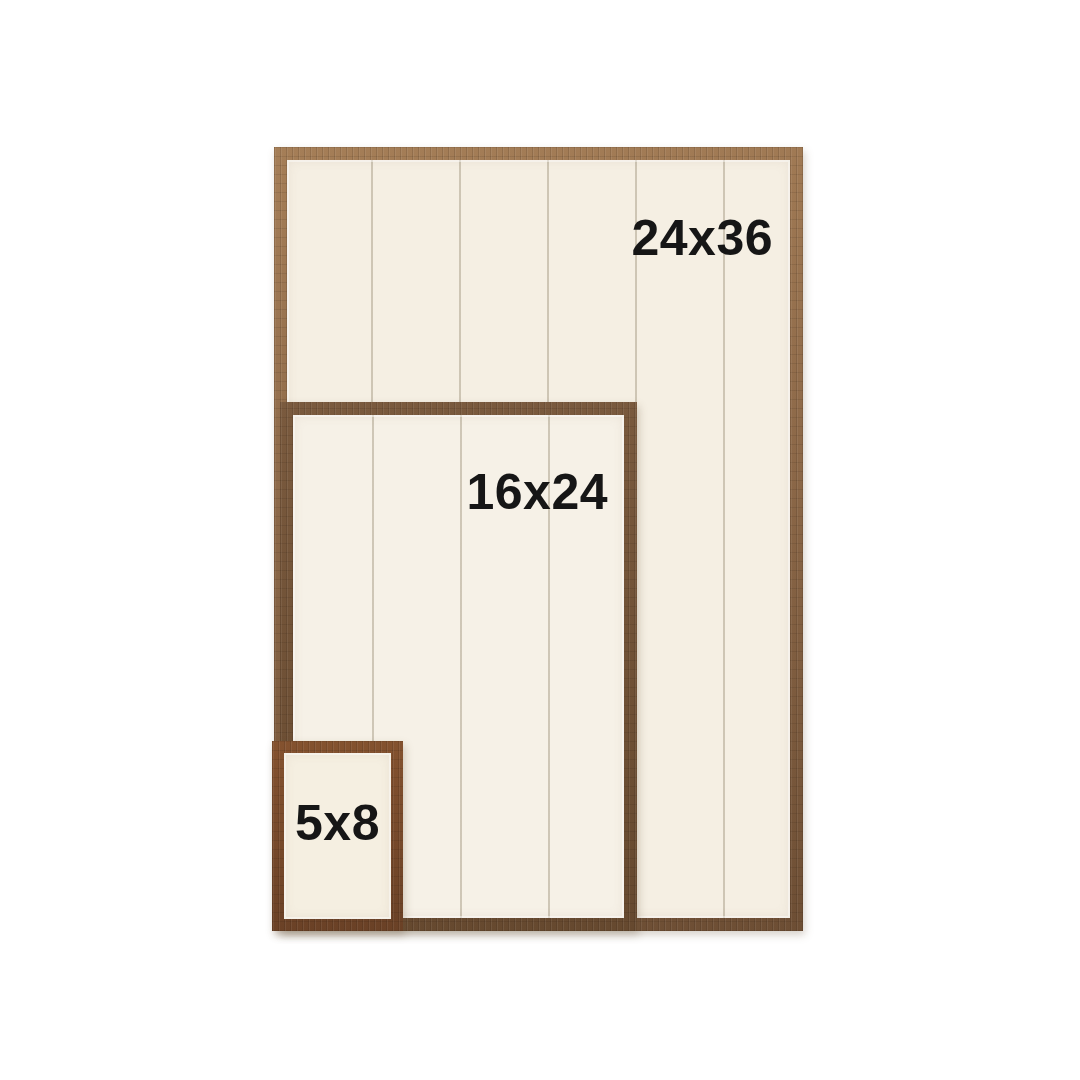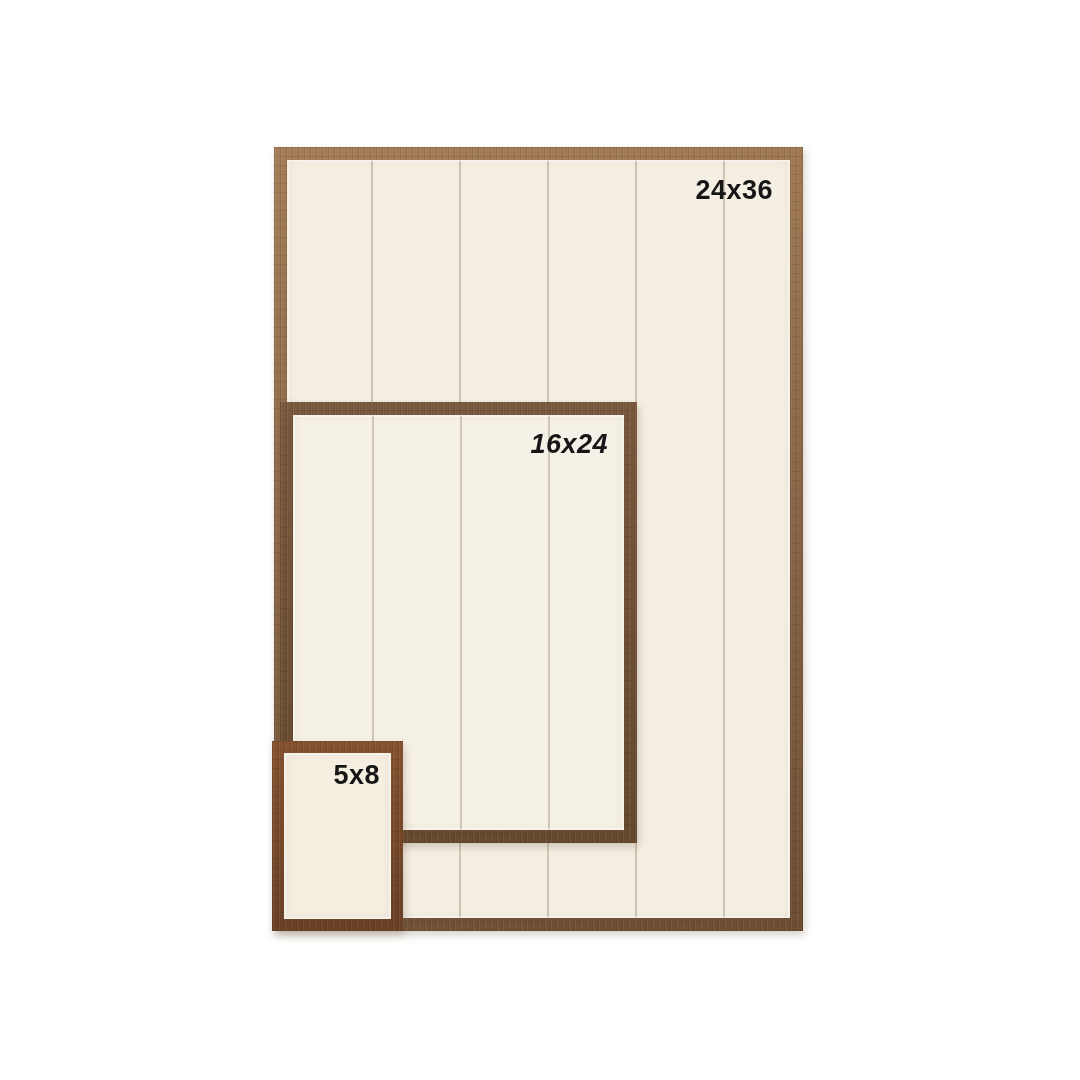--- a/index.html
+++ b/index.html
@@ -37,47 +37,47 @@
   }
   .interior {
     position: absolute;
     box-sizing: border-box;
     box-shadow: inset 0 0 0 2px rgba(255, 255, 255, 0.45),
                 inset 0 0 12px rgba(140, 110, 80, 0.12);
   }
   .size-label {
     position: absolute;
     font-weight: 700;
-    font-size: 27px;
+    font-size: 50px;
     line-height: 1;
     color: #161616;
     letter-spacing: 0.5px;
     white-space: nowrap;
+    margin-top: 36px;
   }
 
   
   .frame-24 {
     left: 274px; top: 147px; width: 529px; height: 784px; z-index: 1;
     background: linear-gradient(172deg, #a57e57 0%, #8c6848 45%, #6d4e34 100%);
   }
   .frame-24 .interior {
     left: 13px; top: 13px; right: 13px; bottom: 13px;
     background-color: #f5efe3;
     background-image: repeating-linear-gradient(90deg,
       transparent 0px, transparent 84px,
       rgba(167, 156, 134, 0.50) 84px, rgba(167, 156, 134, 0.50) 86px,
       transparent 86px, transparent 88px);
   }
   .frame-24 .size-label { top: 17px; right: 17px; }
 
   
   .frame-16 {
-    left: 280px; top: 402px; width: 357px; height: 441px; z-index: 2;
+    left: 280px; top: 402px; width: 357px; height: 529px; z-index: 2;
     background: linear-gradient(178deg, #7a5a3e 0%, #66492f 100%);
-    font-style: italic;
   }
   .frame-16 .interior {
     left: 13px; top: 13px; right: 13px; bottom: 13px;
     background-color: #f6f1e7;
     background-image: repeating-linear-gradient(90deg,
       transparent 0px, transparent 79px,
       rgba(167, 156, 134, 0.50) 79px, rgba(167, 156, 134, 0.50) 81px,
       transparent 81px, transparent 88px);
   }
   .frame-16 .size-label { top: 16px; right: 16px; }

